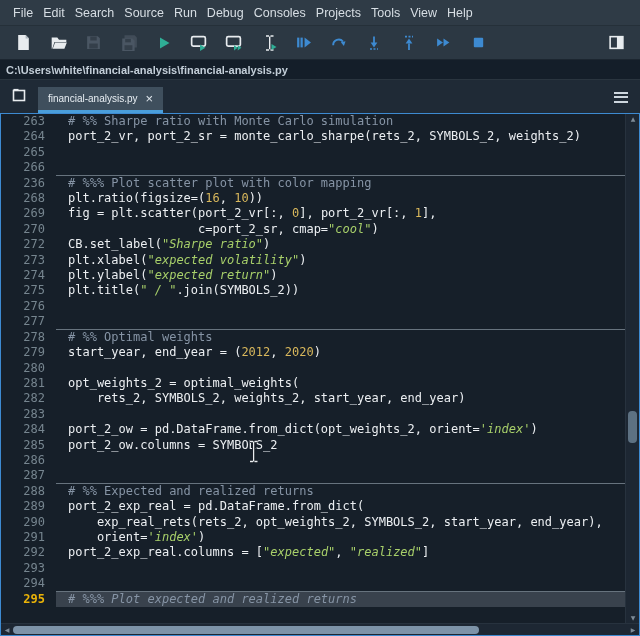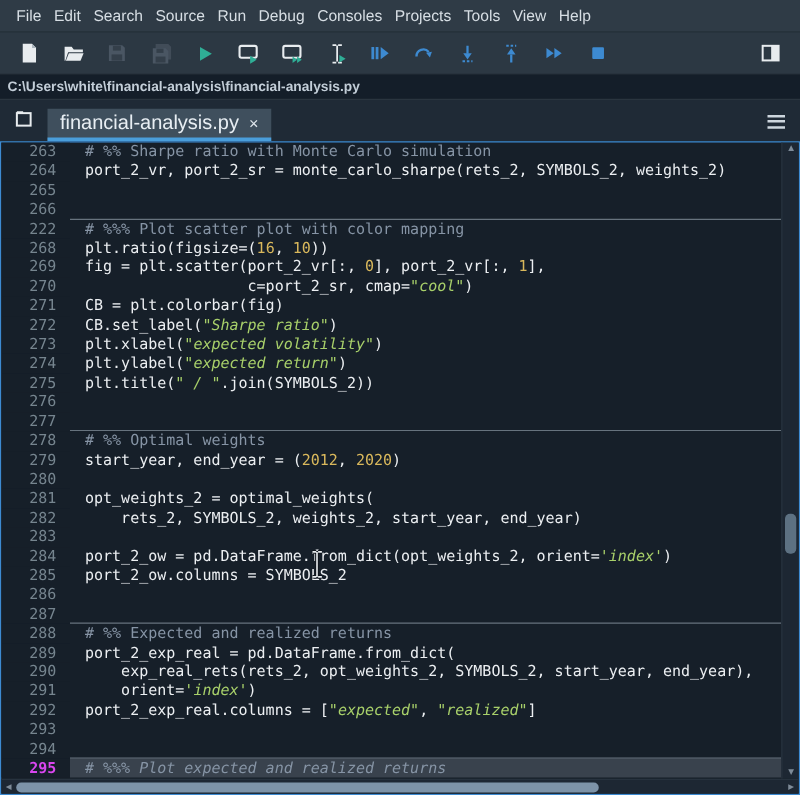--- a/index.html
+++ b/index.html
@@ -46,41 +46,41 @@
     display: flex; align-items: flex-end; padding: 0 6px;
   }
   .browse-tabs-btn {
     width: 26px; height: 26px; margin-bottom: 3px; display: flex; align-items: center; justify-content: center;
   }
   .tab {
     margin-left: 6px; height: 26px; padding: 0 10px;
     background: #3f4f5d; border-bottom: 3px solid #4a9edb;
     display: flex; align-items: center; gap: 8px;
   }
-  .tab-label { color: #e8eef3; font-size: 16px; }
+  .tab-label { color: #e8eef3; font-size: 10px; }
   .tab-close { color: #dfe6ec; font-size: 13px; line-height: 1; }
   .tab-spacer { flex: 1; }
   .options-btn { width: 26px; height: 26px; margin-bottom: 3px; display:flex; flex-direction:column; justify-content:center; gap:2.5px; align-items:center; }
   .options-btn i { display:block; width: 14px; height: 2px; background:#cdd6de; }
 
   
   .editor-frame {
     flex: 1; border: 1px solid var(--focus-border); background: var(--editor-bg);
     display: flex; flex-direction: column; position: relative; overflow: hidden;
   }
   .code-region { flex: 1; position: relative; overflow: hidden; }
   .lines { position: absolute; inset: 0 14px 0 0; }
   .line { height: 15.42px; display: flex; font-family: "DejaVu Sans Mono", monospace; font-size: 12px; line-height: 15.42px; white-space: pre; }
   .gutter-cell {
     flex: 0 0 55px; text-align: right; padding-right: 11px; color: #76858f;
     background: var(--editor-bg);
   }
   .code-cell { flex: 1; padding-left: 12px; color: var(--tok-text); position: relative; }
   .line.current .code-cell { background: var(--current-line-bg); font-style: italic; }
-  .line.current .gutter-cell { color: #d946ef; font-weight: bold; }
+  .line.current .gutter-cell { color: #eab308; font-weight: bold; }
   .line.sep-after .code-cell { box-shadow: inset 0 -1px 0 #67737e; }
   .tok-c { color: var(--tok-comment); }
   .tok-s { color: var(--tok-string); font-style: italic; }
   .tok-n { color: var(--tok-number); }
   .tok-p { color: var(--tok-text); }
 
   
   .v-scrollbar {
     position: absolute; top: 0; right: 0; width: 14px; bottom: 0;
     background: #1d2733; border-left: 1px solid #27323e;
@@ -276,25 +276,24 @@
     </div>
   </div>
 
   <div class="editor-frame">
     <div class="code-region">
       <div class="lines" id="lines">
           <div class="line"><div class="gutter-cell">263</div><div class="code-cell"><span class="tok-c"># %% Sharpe ratio with Monte Carlo simulation</span></div></div>
           <div class="line"><div class="gutter-cell">264</div><div class="code-cell"><span class="tok-p">port_2_vr, port_2_sr = monte_carlo_sharpe(rets_2, SYMBOLS_2, weights_2)</span></div></div>
           <div class="line"><div class="gutter-cell">265</div><div class="code-cell"></div></div>
           <div class="line sep-after"><div class="gutter-cell">266</div><div class="code-cell"></div></div>
-          <div class="line"><div class="gutter-cell">222</div><div class="code-cell"><span class="tok-c"># %%% Plot scatter plot with color mapping</span></div></div>
+          <div class="line"><div class="gutter-cell">236</div><div class="code-cell"><span class="tok-c"># %%% Plot scatter plot with color mapping</span></div></div>
           <div class="line"><div class="gutter-cell">268</div><div class="code-cell"><span class="tok-p">plt.ratio(figsize=(</span><span class="tok-n">16</span><span class="tok-p">, </span><span class="tok-n">10</span><span class="tok-p">))</span></div></div>
           <div class="line"><div class="gutter-cell">269</div><div class="code-cell"><span class="tok-p">fig = plt.scatter(port_2_vr[:, </span><span class="tok-n">0</span><span class="tok-p">], port_2_vr[:, </span><span class="tok-n">1</span><span class="tok-p">],</span></div></div>
           <div class="line"><div class="gutter-cell">270</div><div class="code-cell"><span class="tok-p">                  c=port_2_sr, cmap=</span><span class="tok-s">"cool"</span><span class="tok-p">)</span></div></div>
-          <div class="line"><div class="gutter-cell">271</div><div class="code-cell"><span class="tok-p">CB = plt.colorbar(fig)</span></div></div>
           <div class="line"><div class="gutter-cell">272</div><div class="code-cell"><span class="tok-p">CB.set_label(</span><span class="tok-s">"Sharpe ratio"</span><span class="tok-p">)</span></div></div>
           <div class="line"><div class="gutter-cell">273</div><div class="code-cell"><span class="tok-p">plt.xlabel(</span><span class="tok-s">"expected volatility"</span><span class="tok-p">)</span></div></div>
           <div class="line"><div class="gutter-cell">274</div><div class="code-cell"><span class="tok-p">plt.ylabel(</span><span class="tok-s">"expected return"</span><span class="tok-p">)</span></div></div>
           <div class="line"><div class="gutter-cell">275</div><div class="code-cell"><span class="tok-p">plt.title(</span><span class="tok-s">" / "</span><span class="tok-p">.join(SYMBOLS_2))</span></div></div>
           <div class="line"><div class="gutter-cell">276</div><div class="code-cell"></div></div>
           <div class="line sep-after"><div class="gutter-cell">277</div><div class="code-cell"></div></div>
           <div class="line"><div class="gutter-cell">278</div><div class="code-cell"><span class="tok-c"># %% Optimal weights</span></div></div>
           <div class="line"><div class="gutter-cell">279</div><div class="code-cell"><span class="tok-p">start_year, end_year = (</span><span class="tok-n">2012</span><span class="tok-p">, </span><span class="tok-n">2020</span><span class="tok-p">)</span></div></div>
           <div class="line"><div class="gutter-cell">280</div><div class="code-cell"></div></div>
           <div class="line"><div class="gutter-cell">281</div><div class="code-cell"><span class="tok-p">opt_weights_2 = optimal_weights(</span></div></div>

